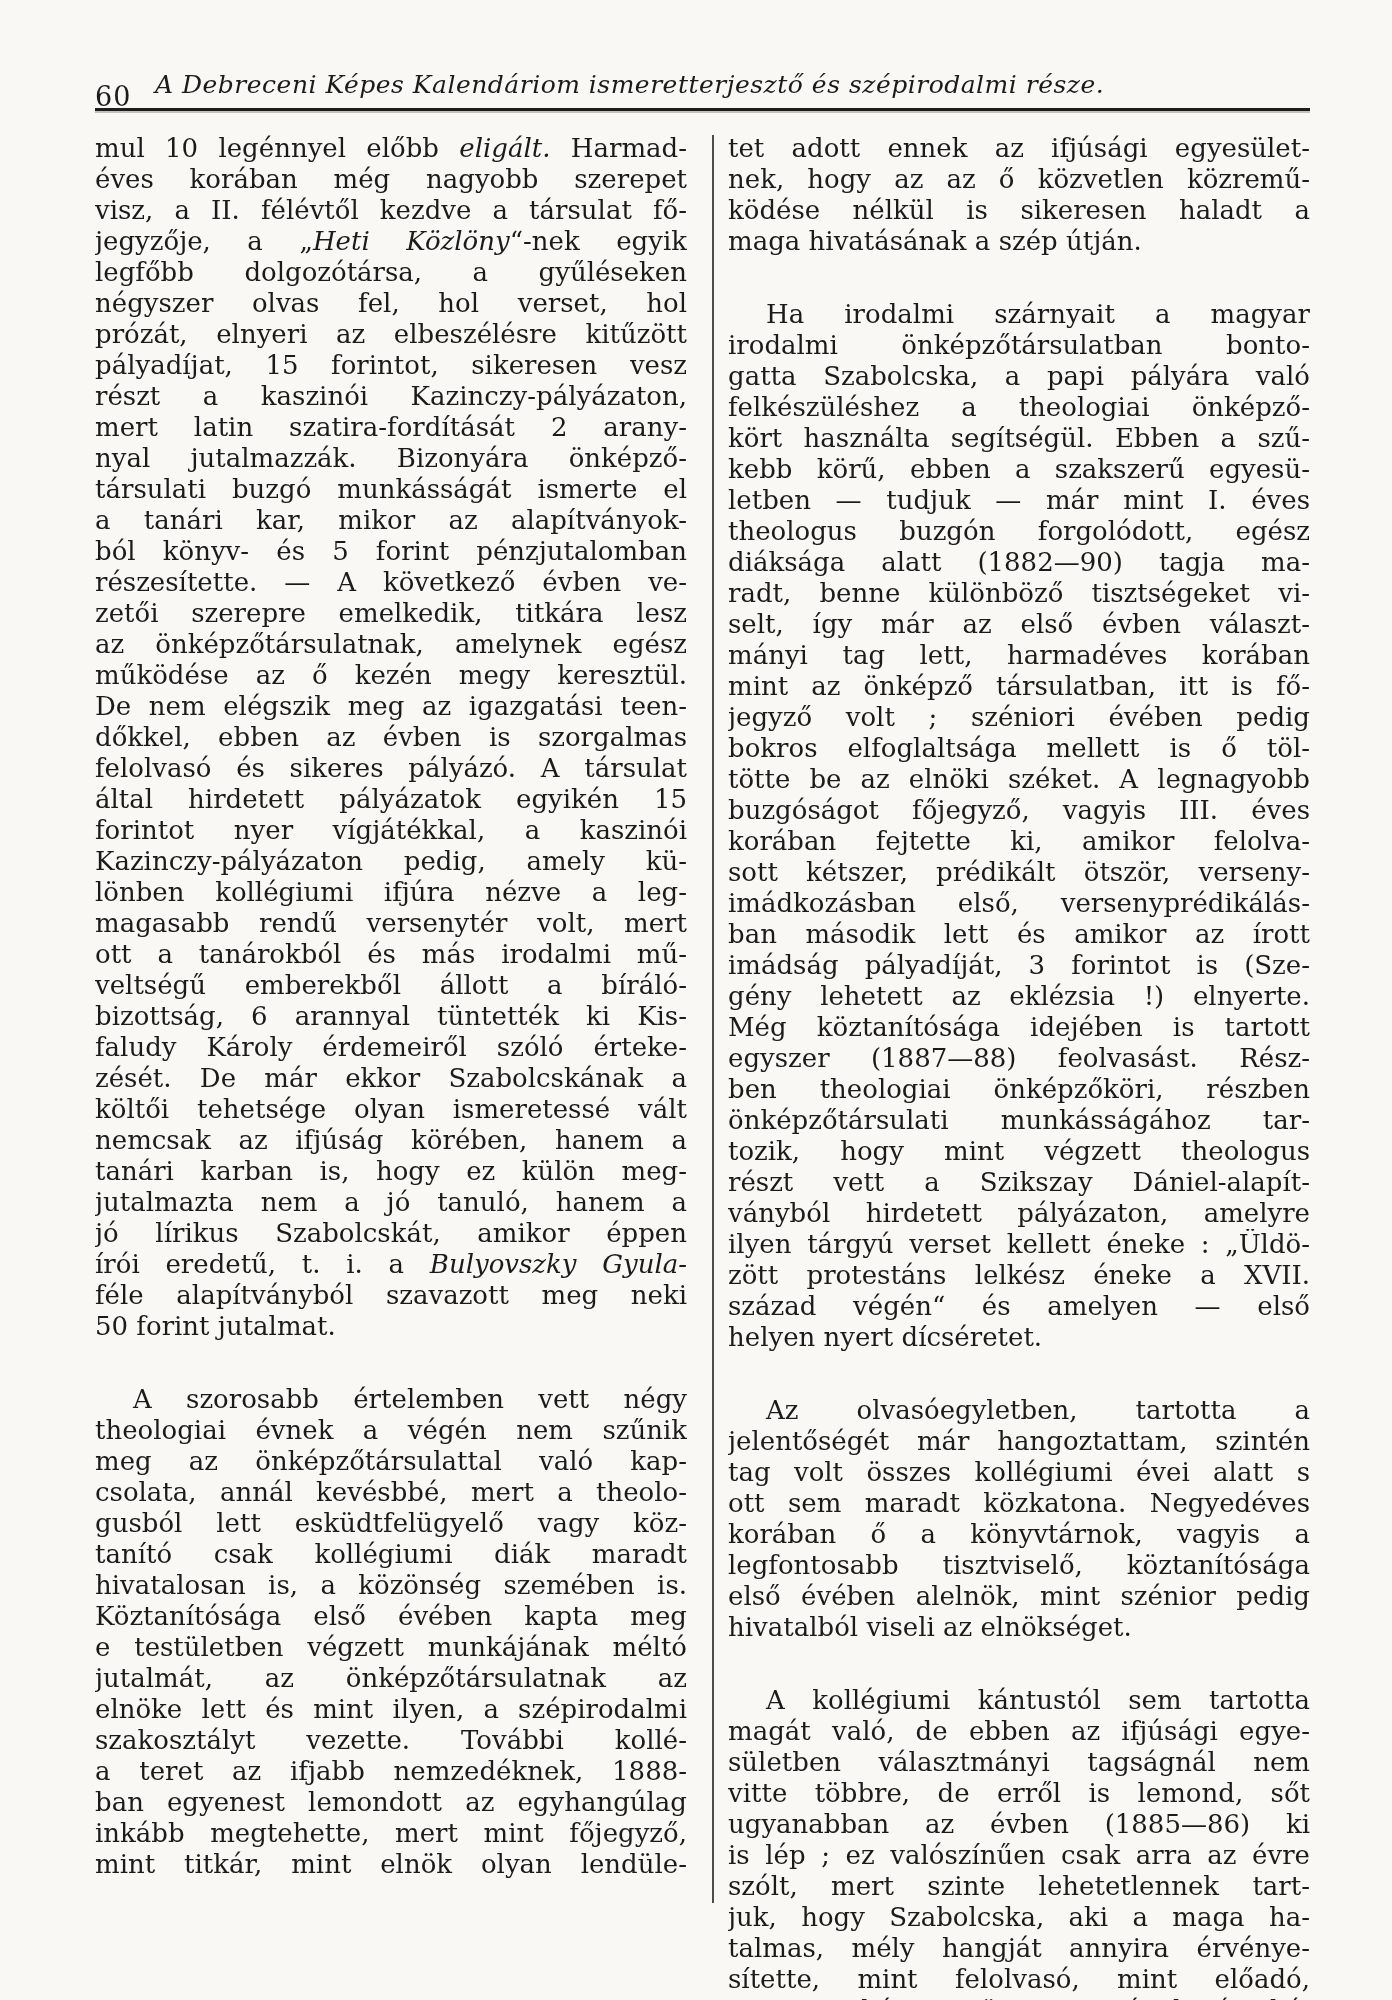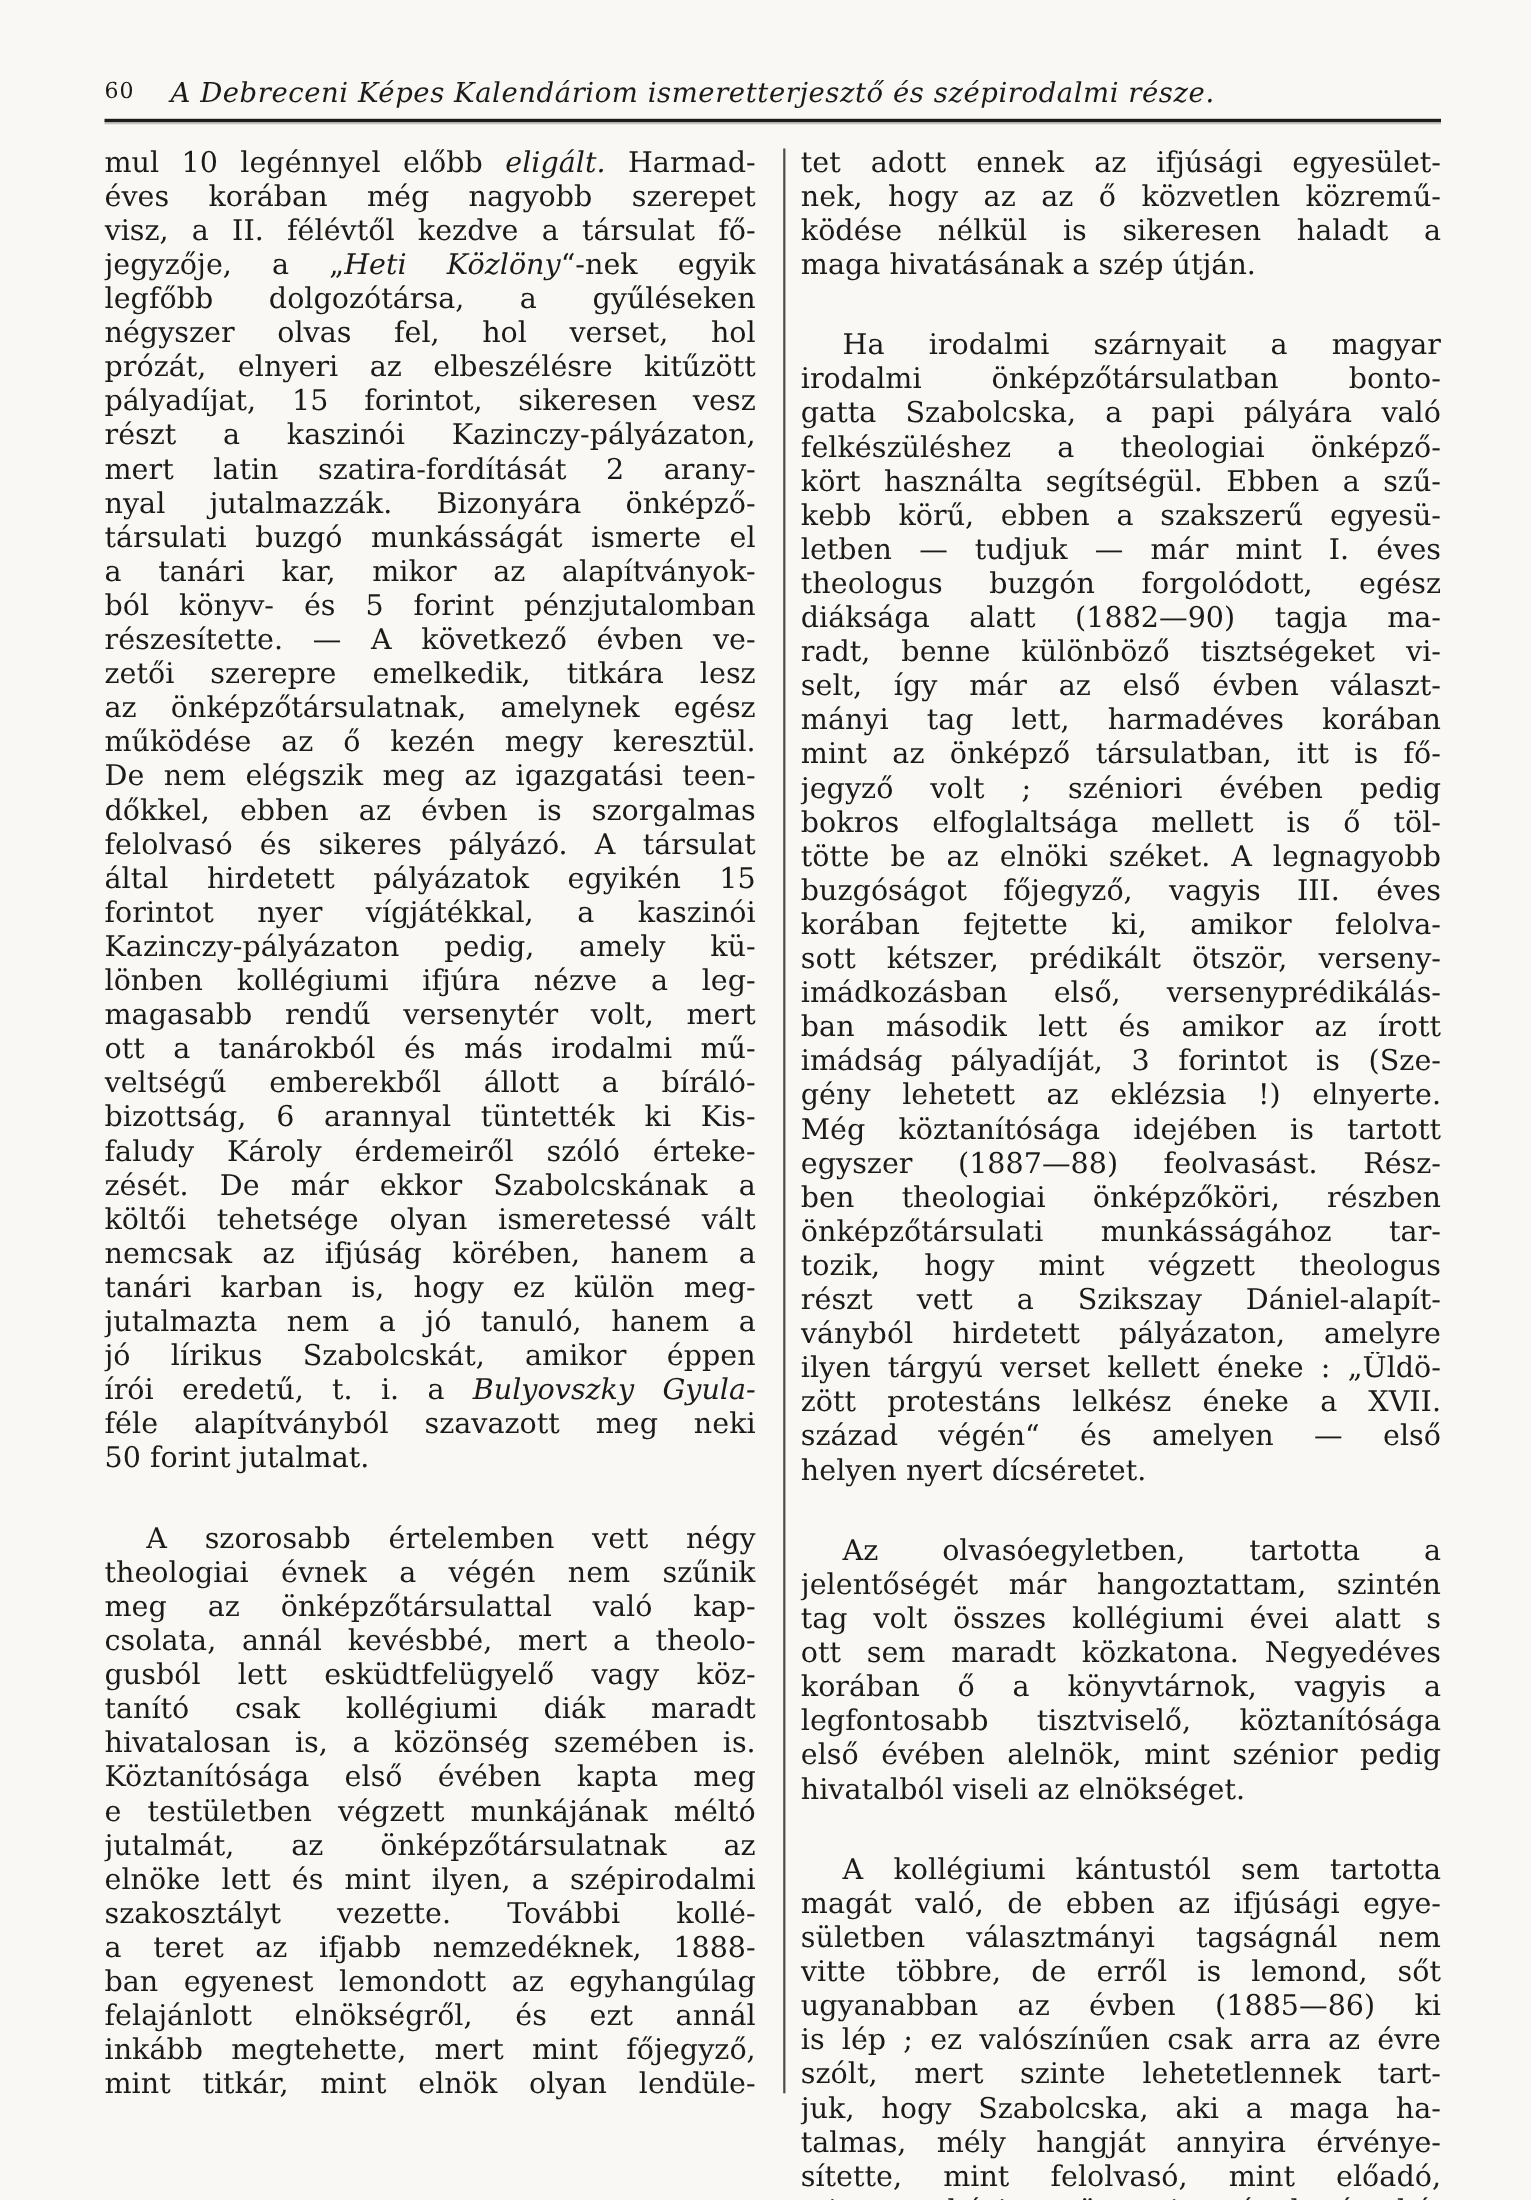--- a/index.html
+++ b/index.html
@@ -19,22 +19,22 @@
     box-sizing: border-box;
     padding: 70px 82px 0 95px;
   }
   .page-header {
     position: relative;
     height: 34px;
   }
   .page-number {
     position: absolute;
     left: 0;
-    top: 0;
-    font-size: 20px;
+    top: 11px;
+    font-size: 27px;
     letter-spacing: 1px;
   }
   .header-title {
     font-style: italic;
     font-size: 25px;
     letter-spacing: 0.5px;
     padding-left: 60px;
     white-space: nowrap;
   }
   .header-rule {
@@ -137,21 +137,20 @@
         <div class="line">gusból lett esküdtfelügyelő vagy köz-</div>
         <div class="line">tanító csak kollégiumi diák maradt</div>
         <div class="line">hivatalosan is, a közönség szemében is.</div>
         <div class="line">Köztanítósága első évében kapta meg</div>
         <div class="line">e testületben végzett munkájának méltó</div>
         <div class="line">jutalmát, az önképzőtársulatnak az</div>
         <div class="line">elnöke lett és mint ilyen, a szépirodalmi</div>
         <div class="line">szakosztályt vezette. További kollé-</div>
         <div class="line">a teret az ifjabb nemzedéknek, 1888-</div>
         <div class="line">ban egyenest lemondott az egyhangúlag</div>
-        <div class="line">felajánlott elnökségről, és ezt annál</div>
         <div class="line">inkább megtehette, mert mint főjegyző,</div>
         <div class="line">mint titkár, mint elnök olyan lendüle-</div>
       </div>
     <div class="col-divider"></div>
     <div class="column right" id="col-right">
         <div class="line">tet adott ennek az ifjúsági egyesület-</div>
         <div class="line">nek, hogy az az ő közvetlen közremű-</div>
         <div class="line">ködése nélkül is sikeresen haladt a</div>
         <div class="line pend">maga hivatásának a szép útján.</div>
         <div class="line indent">Ha irodalmi szárnyait a magyar</div>

